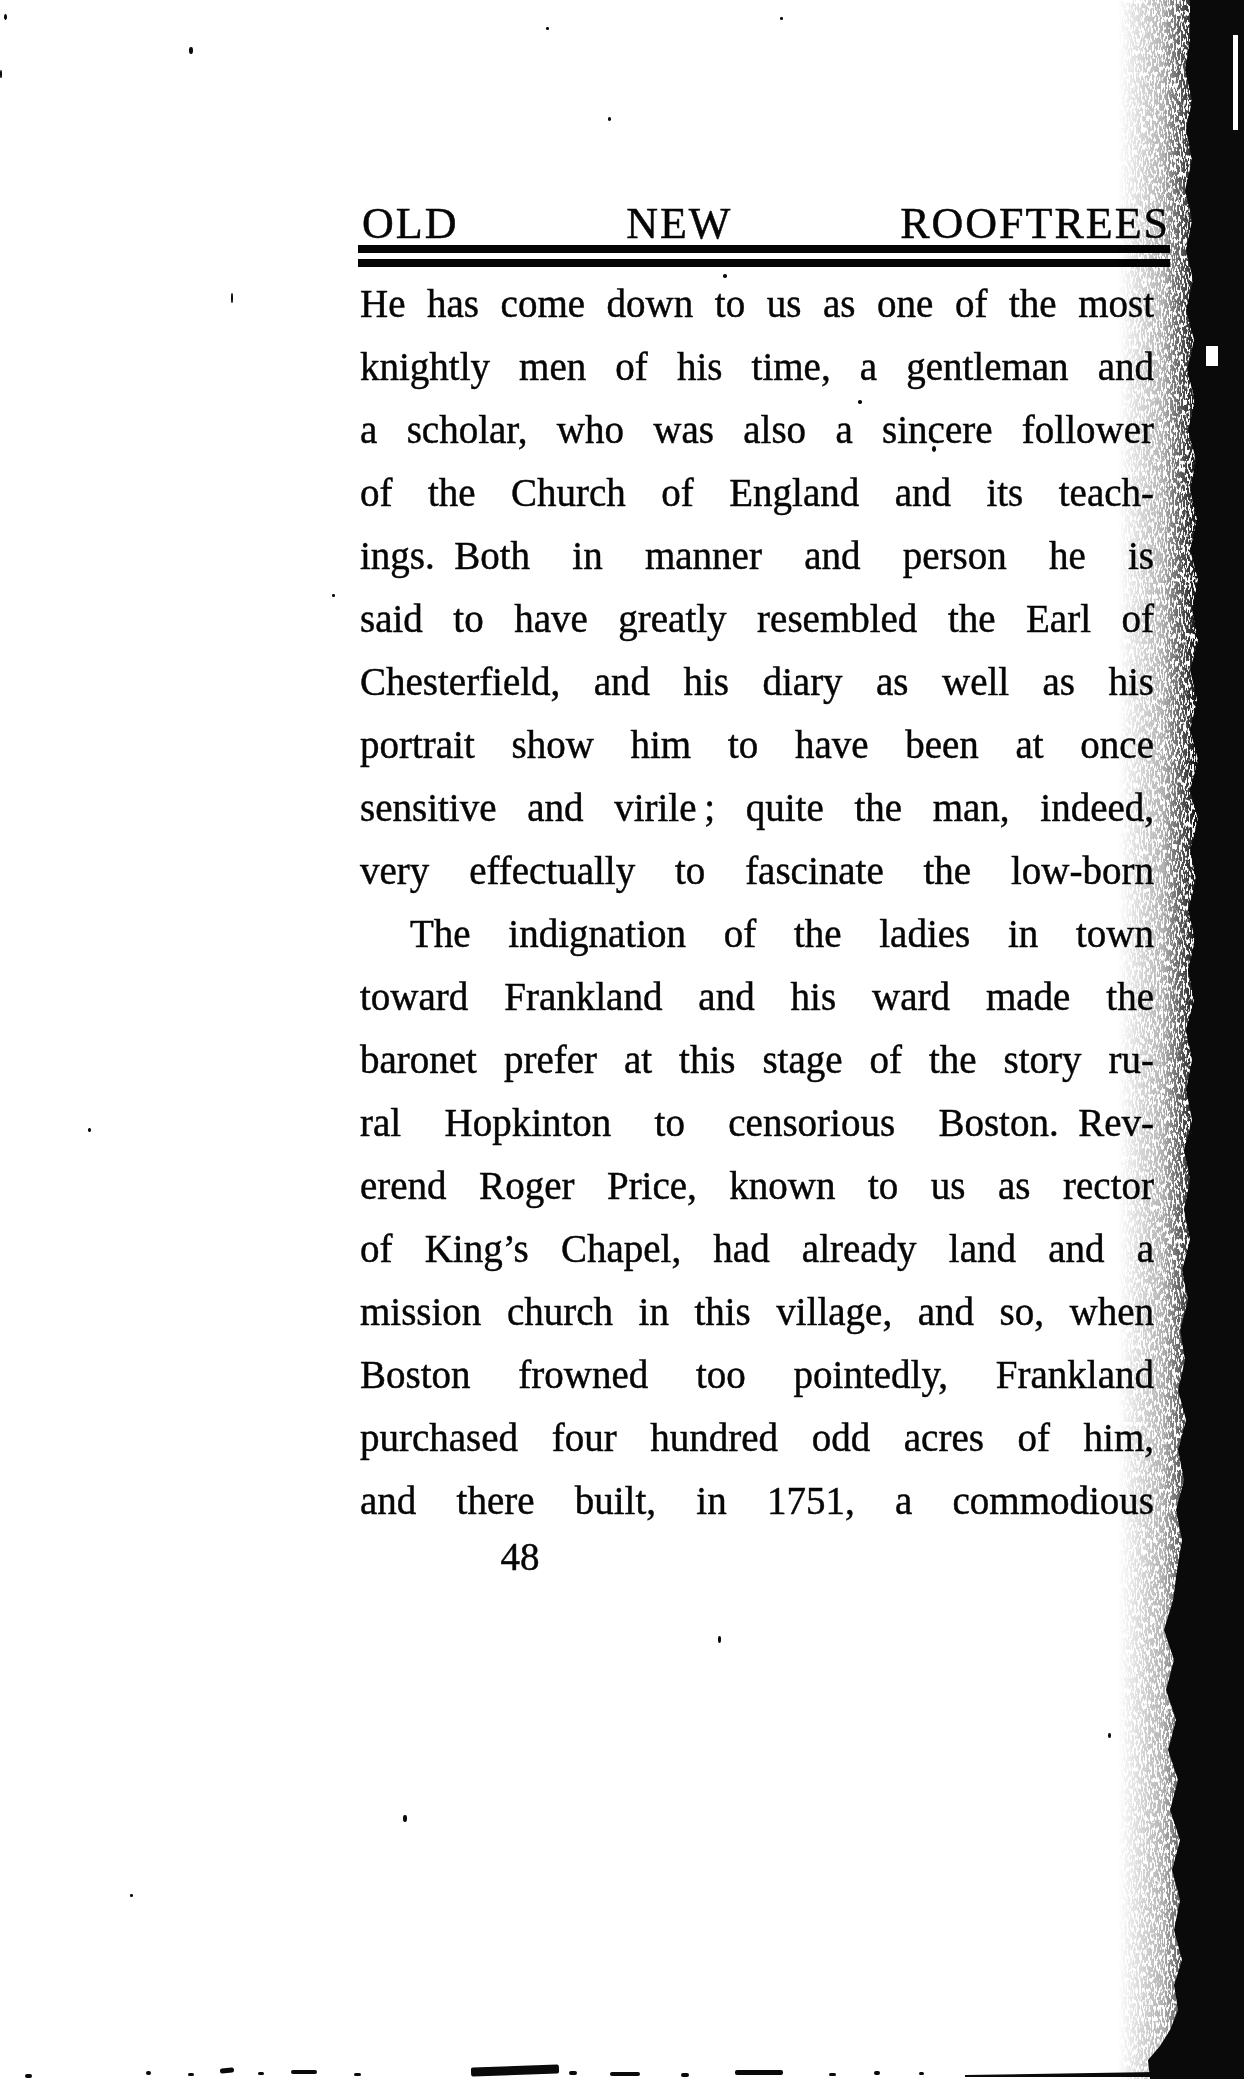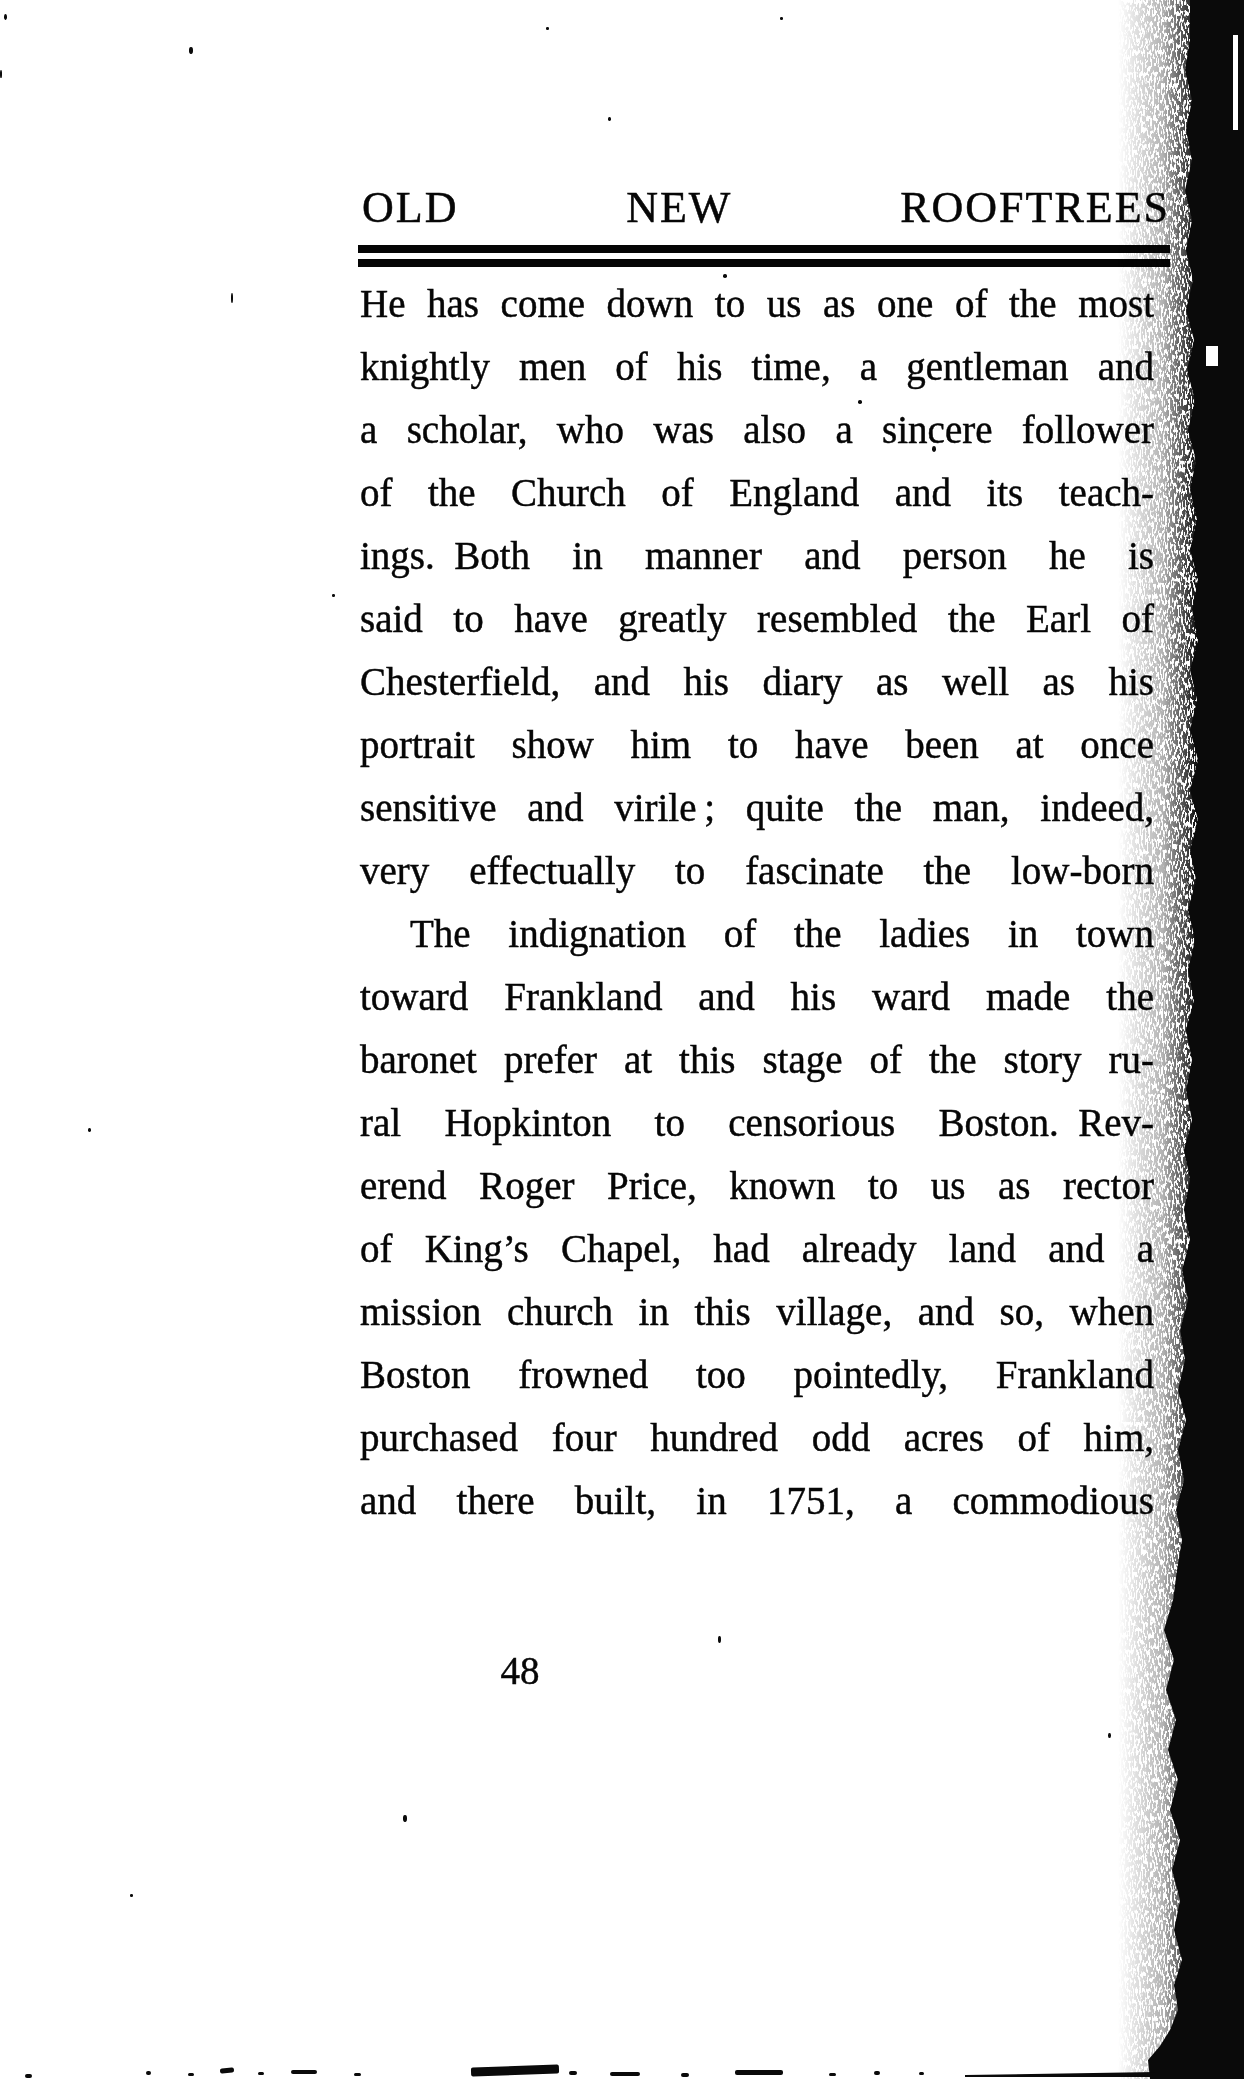--- a/index.html
+++ b/index.html
@@ -6,21 +6,21 @@
   #page{
     position:relative;
     width:1244px;height:2079px;
     background:#ffffff;
     overflow:hidden;
     font-family:"Liberation Serif","DejaVu Serif",serif;
     color:#060606;
   }
   
   .header-title{
-    position:absolute;left:362px;top:184px;width:808px;
+    position:absolute;left:362px;top:200px;width:808px;
     font-size:44px;line-height:48px;
     letter-spacing:2px;
     text-align:justify;text-align-last:justify;
     -webkit-text-stroke:0.5px #060606;
     white-space:nowrap;display:flex;justify-content:space-between;gap:8px;
   }
   .header-title span{display:inline-block;}
   .header-rule{
     position:absolute;left:358px;top:245px;width:812px;height:6px;
     border-top:8px solid #050505;border-bottom:8px solid #050505;
@@ -32,21 +32,21 @@
     -webkit-text-stroke:0.45px #060606;
   }
   .bline{
     height:63px;
     text-align:justify;text-align-last:justify;text-justify:inter-word;
     white-space:nowrap;
   }
   .bline.para-end{text-align-last:left;}
   .bline.indent{padding-left:50px;width:744px;}
   .page-number{
-    position:absolute;left:360px;top:1639px;width:320px;height:63px;
+    position:absolute;left:360px;top:1525px;width:320px;height:63px;
     font-size:39px;line-height:63px;text-align:center;
     -webkit-text-stroke:0.45px #060606;
   }
   
   .edge-band{
     position:absolute;left:1140px;top:0;width:104px;height:2079px;
     background:#0a0a0a;
     clip-path:polygon(104px 0,104px 2079px,10px 2079px,8px 2060px,20px 2046px,30px 2030px,38px 2010px,34px 1985px,42px 1960px,34px 1930px,40px 1900px,32px 1870px,40px 1840px,30px 1810px,38px 1780px,28px 1750px,36px 1720px,26px 1690px,34px 1660px,24px 1630px,33px 1600px,37px 1570px,42px 1540px,36px 1510px,44px 1480px,38px 1450px,46px 1420px,38px 1390px,45px 1360px,40px 1330px,48px 1300px,42px 1270px,50px 1240px,44px 1210px,50px 1180px,44px 1150px,52px 1120px,46px 1090px,52px 1060px,46px 1030px,54px 1000px,48px 970px,55px 940px,48px 910px,56px 880px,50px 850px,58px 820px,50px 790px,58px 760px,50px 730px,57px 700px,50px 670px,58px 640px,52px 610px,58px 580px,50px 550px,57px 520px,50px 490px,56px 460px,48px 430px,55px 400px,47px 370px,54px 340px,46px 310px,53px 280px,46px 250px,52px 220px,45px 190px,52px 160px,46px 130px,52px 100px,45px 70px,50px 40px,50px 0);
   }
   .edge-crack{position:absolute;background:#fff;}

